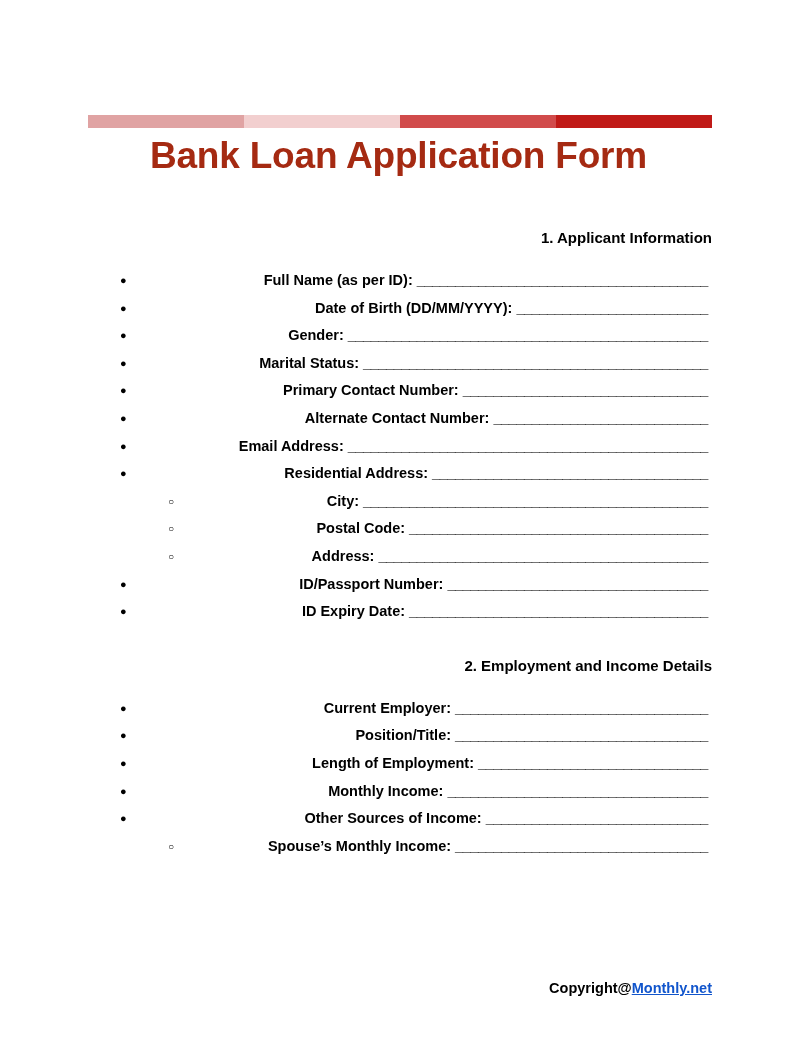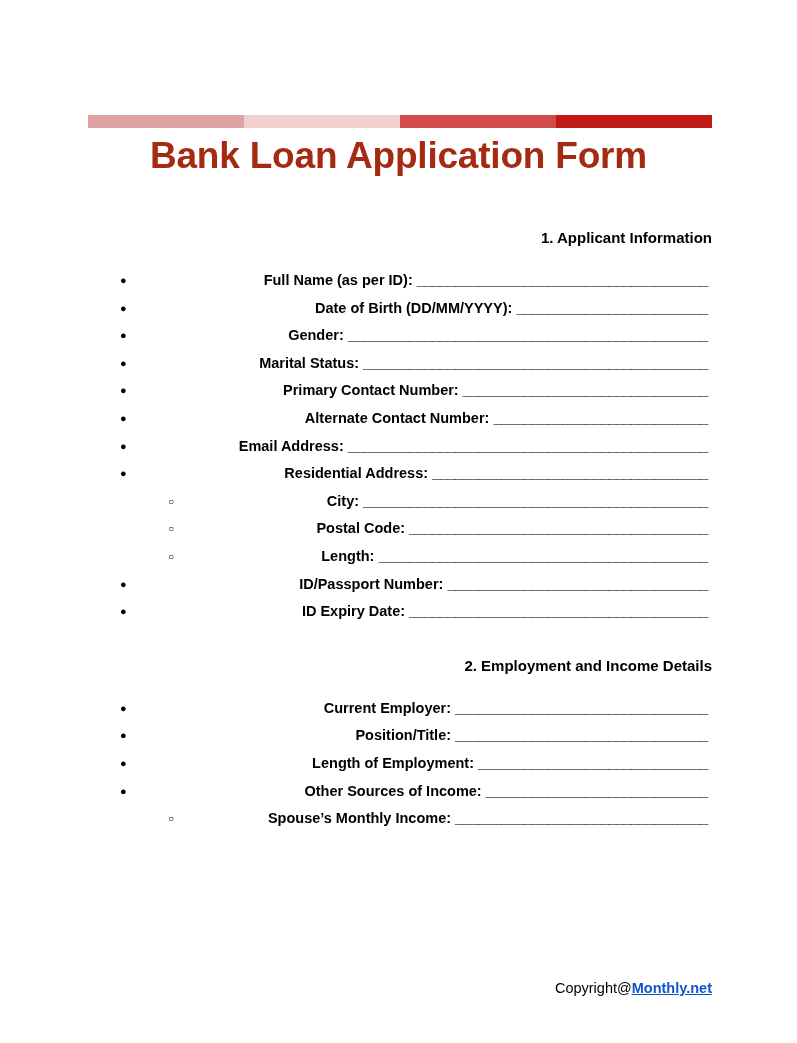--- a/index.html
+++ b/index.html
@@ -117,21 +117,21 @@
     position: absolute;
     left: 0;
     right: 85px;
     top: 978px;
     text-align: right;
     font-size: 14.5px;
     line-height: 20px;
     color: #000000;
   }
   .footer .copy-text {
-    font-weight: normal;
+    font-weight: bold;
   }
   .footer .site-link {
     font-weight: bold;
     color: #1155CC;
     text-decoration: underline;
   }
 </style>
 </head>
 <body>
 
@@ -152,29 +152,30 @@
         <li class="item"><span class="field-label">Full Name (as per ID):</span> <span class="field-rule">______________________________________</span></li>
         <li class="item"><span class="field-label">Date of Birth (DD/MM/YYYY):</span> <span class="field-rule">_________________________</span></li>
         <li class="item"><span class="field-label">Gender:</span> <span class="field-rule">_______________________________________________</span></li>
         <li class="item"><span class="field-label">Marital Status:</span> <span class="field-rule">_____________________________________________</span></li>
         <li class="item"><span class="field-label">Primary Contact Number:</span> <span class="field-rule">________________________________</span></li>
         <li class="item"><span class="field-label">Alternate Contact Number:</span> <span class="field-rule">____________________________</span></li>
         <li class="item"><span class="field-label">Email Address:</span> <span class="field-rule">_______________________________________________</span></li>
         <li class="item"><span class="field-label">Residential Address:</span> <span class="field-rule">____________________________________</span></li>
         <li class="item sub"><span class="field-label">City:</span> <span class="field-rule">_____________________________________________</span></li>
         <li class="item sub"><span class="field-label">Postal Code:</span> <span class="field-rule">_______________________________________</span></li>
-        <li class="item sub"><span class="field-label">Length:</span> <span class="field-rule">___________________________________________</span></li>
+        <li class="item sub"><span class="field-label">Address:</span> <span class="field-rule">___________________________________________</span></li>
         <li class="item"><span class="field-label">ID/Passport Number:</span> <span class="field-rule">__________________________________</span></li>
         <li class="item"><span class="field-label">ID Expiry Date:</span> <span class="field-rule">_______________________________________</span></li>
       </ul>
       <div class="section-heading section-2-heading">2. Employment and Income Details</div>
       <ul class="bullets">
         <li class="item"><span class="field-label">Current Employer:</span> <span class="field-rule">_________________________________</span></li>
         <li class="item"><span class="field-label">Position/Title:</span> <span class="field-rule">_________________________________</span></li>
         <li class="item"><span class="field-label">Length of Employment:</span> <span class="field-rule">______________________________</span></li>
+        <li class="item"><span class="field-label">Monthly Income:</span> <span class="field-rule">__________________________________</span></li>
         <li class="item"><span class="field-label">Other Sources of Income:</span> <span class="field-rule">_____________________________</span></li>
         <li class="item sub"><span class="field-label">Spouse’s Monthly Income:</span> <span class="field-rule">_________________________________</span></li>
       </ul>
     </div>
 
   <div class="footer">
     <span class="copy-text">Copyright@</span><a class="site-link" href="#">Monthly.net</a>
   </div>
 
 </div>

